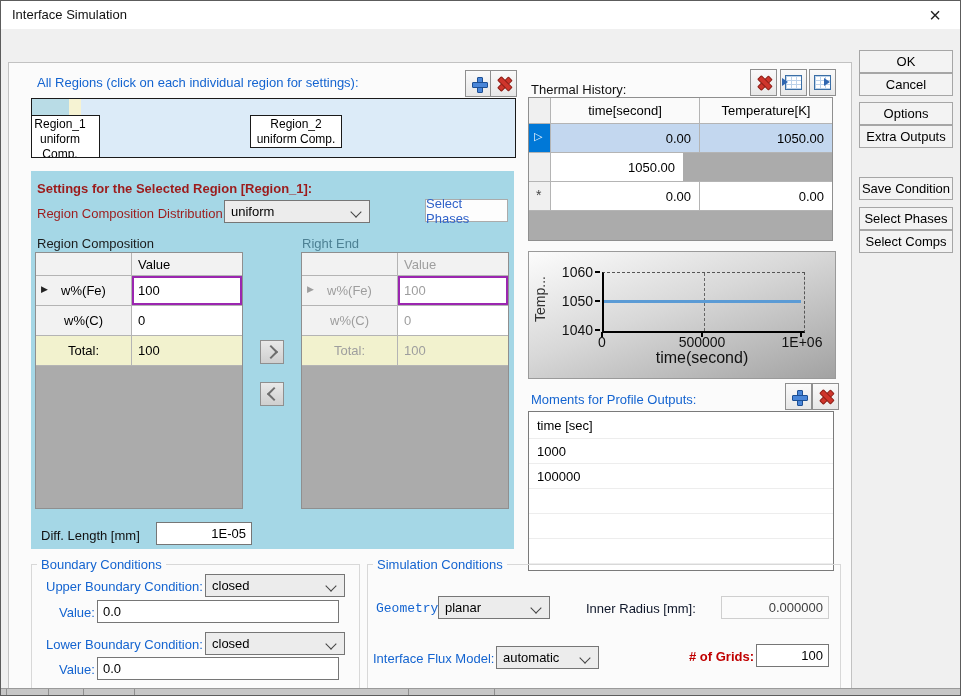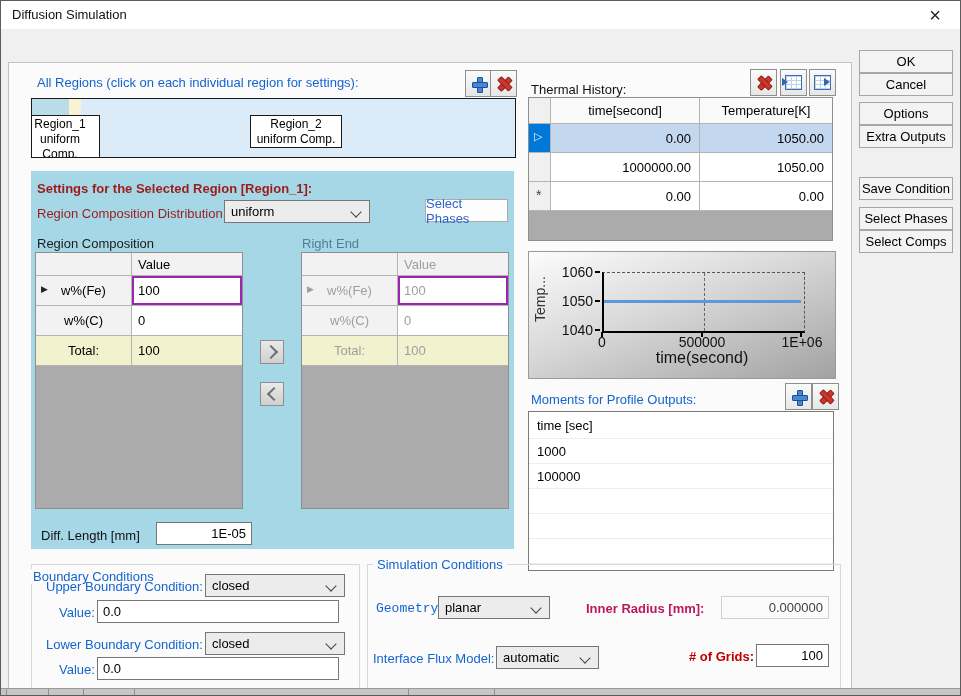--- a/index.html
+++ b/index.html
@@ -77,36 +77,36 @@
   .tickmark-x{position:absolute;width:1.6px;height:5px;background:#000;}
   .xlabel{position:absolute;left:93px;top:97px;width:160px;text-align:center;font-size:16px;color:#111;}
   .ylabel{position:absolute;left:-33px;top:38px;width:90px;height:18px;text-align:center;font-size:14px;color:#333;transform:rotate(-90deg);}
   
   .mom-list{position:absolute;left:527px;top:410px;width:306px;height:160px;background:#fff;border:1px solid #7a7a7a;box-sizing:border-box;overflow:hidden;}
   .mom-row{height:24px;border-bottom:1px solid #ededed;display:flex;align-items:center;padding-left:8px;}
   
   .groupbox{position:absolute;border:1px solid #d8d8d8;background:transparent;}
   .group-title{position:absolute;background:#fbfbfb;padding:0 4px;font-size:13px;}
   .glabel{position:absolute;font-size:13px;}
-  .gray-label{color:#be185d;font-weight:bold;}
+  .gray-label{color:#0f172a;}
   .tbx.disabled{background:#fbfbfb;border:1px solid #cfcfcf;color:#404040;}
   
   .side-btn{position:absolute;left:858px;width:94px;height:23px;background:#f3f3f3;border:1px solid #a6a6a6;display:flex;align-items:center;justify-content:center;font-size:13px;box-sizing:border-box;}
   .side-btn.focused{border:2px solid #3b82f6;margin-top:24px;}
   
   .bottom-strip{position:absolute;left:0px;top:687px;width:959px;height:7px;background:#c6c6c6;border-top:1px solid #9a9a9a;}
   .bs-line{position:absolute;top:0;width:1px;height:7px;background:#8f8f8f;}
 </style>
 </head>
 <body>
 
 <div class="window">
 
   <div class="titlebar">
-    <span class="title-text">Diffusion Simulation</span>
+    <span class="title-text">Interface Simulation</span>
     <span class="close-btn">×</span>
   </div>
 
   <div class="tabpage"></div>
 
   <span class="blue-label" style="position:absolute;left:36px;top:74px;">All Regions (click on each individual region for settings):</span>
   <div class="ico-btn" style="left:464px;top:69px;">
     <span class="plus-ico"></span>
   </div>
   <div class="ico-btn" style="left:489px;top:69px;">
@@ -222,21 +222,20 @@
     </div>
     <div class="th-row th-r th-selected">
       <div class="th-h">
         <span class="th-selmark">▷</span>
       </div>
       <div class="th-c1">0.00</div>
       <div class="th-c2">1050.00</div>
     </div>
     <div class="th-row th-r">
       <div class="th-h"></div>
-      <div class="th-c1">1000000.00</div>
       <div class="th-c2">1050.00</div>
     </div>
     <div class="th-row th-r">
       <div class="th-h">
         <span class="th-star">*</span>
       </div>
       <div class="th-c1">0.00</div>
       <div class="th-c2">0.00</div>
     </div>
   </div>
@@ -272,21 +271,21 @@
   <div class="mom-list">
     <div class="mom-row" style="height:26px;">time [sec]</div>
     <div class="mom-row">1000</div>
     <div class="mom-row">100000</div>
     <div class="mom-row"></div>
     <div class="mom-row"></div>
     <div class="mom-row"></div>
   </div>
 
   <div class="groupbox" style="left:30px;top:563px;width:327px;height:123px;"></div>
-  <span class="group-title blue-label" style="left:28px;top:556px;margin-top:12px;">Boundary Conditions</span>
+  <span class="group-title blue-label" style="left:36px;top:556px;">Boundary Conditions</span>
   <span class="glabel blue-label" style="left:45px;top:578px;">Upper Boundary Condition:</span>
   <div class="combo" style="left:204px;top:573px;width:140px;height:23px;">
     <span>closed</span>
     <span class="chev"></span>
   </div>
   <span class="glabel blue-label" style="left:58px;top:604px;">Value:</span>
   <div class="tbx" style="left:96px;top:599px;width:242px;height:23px;">0.0</div>
   <span class="glabel blue-label" style="left:45px;top:636px;">Lower Boundary Condition:</span>
   <div class="combo" style="left:204px;top:631px;width:140px;height:23px;">
     <span>closed</span>

